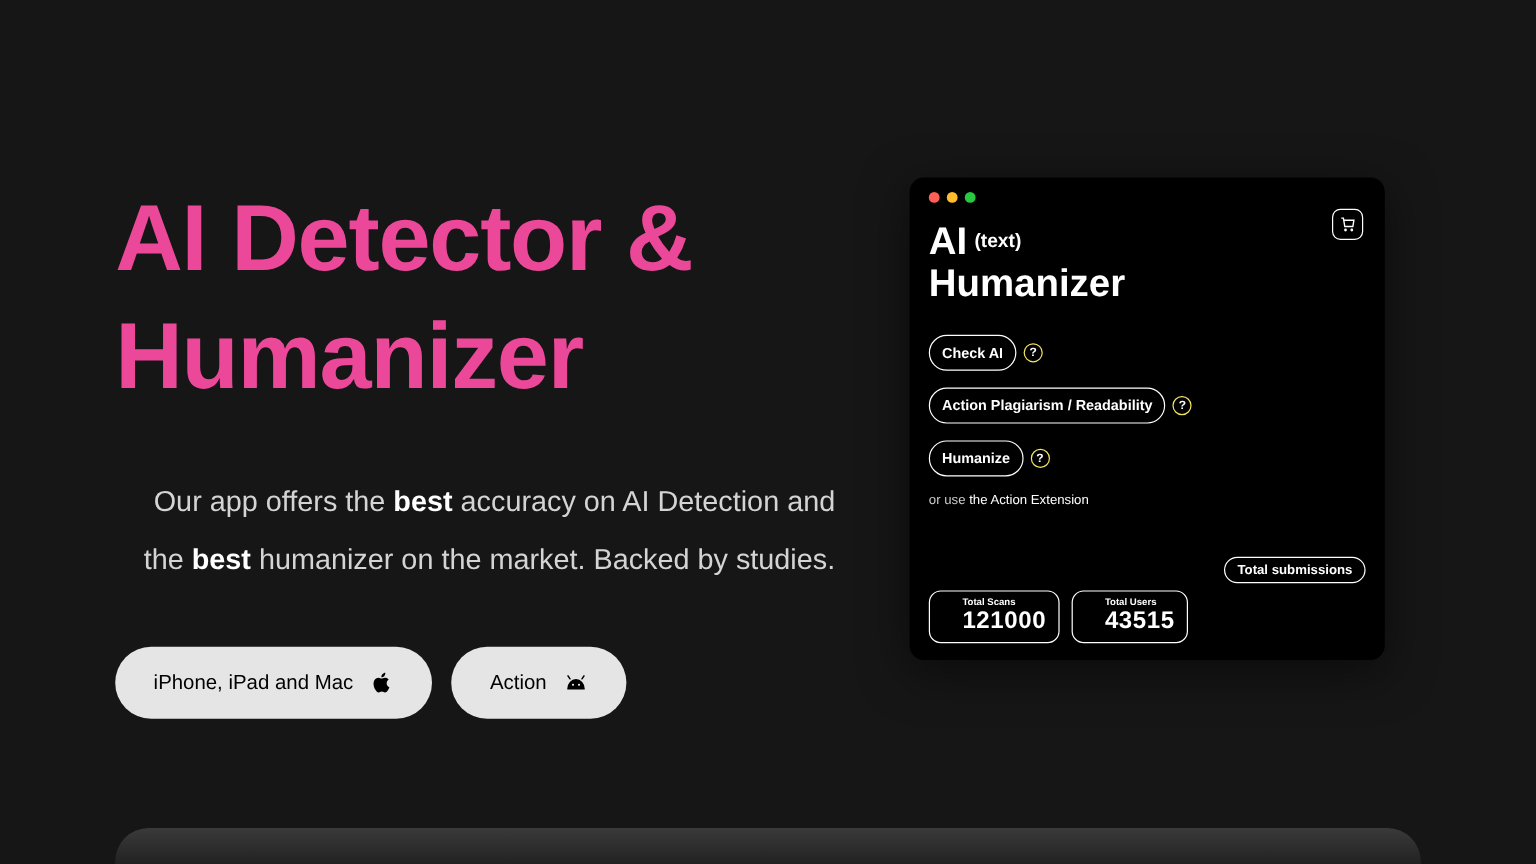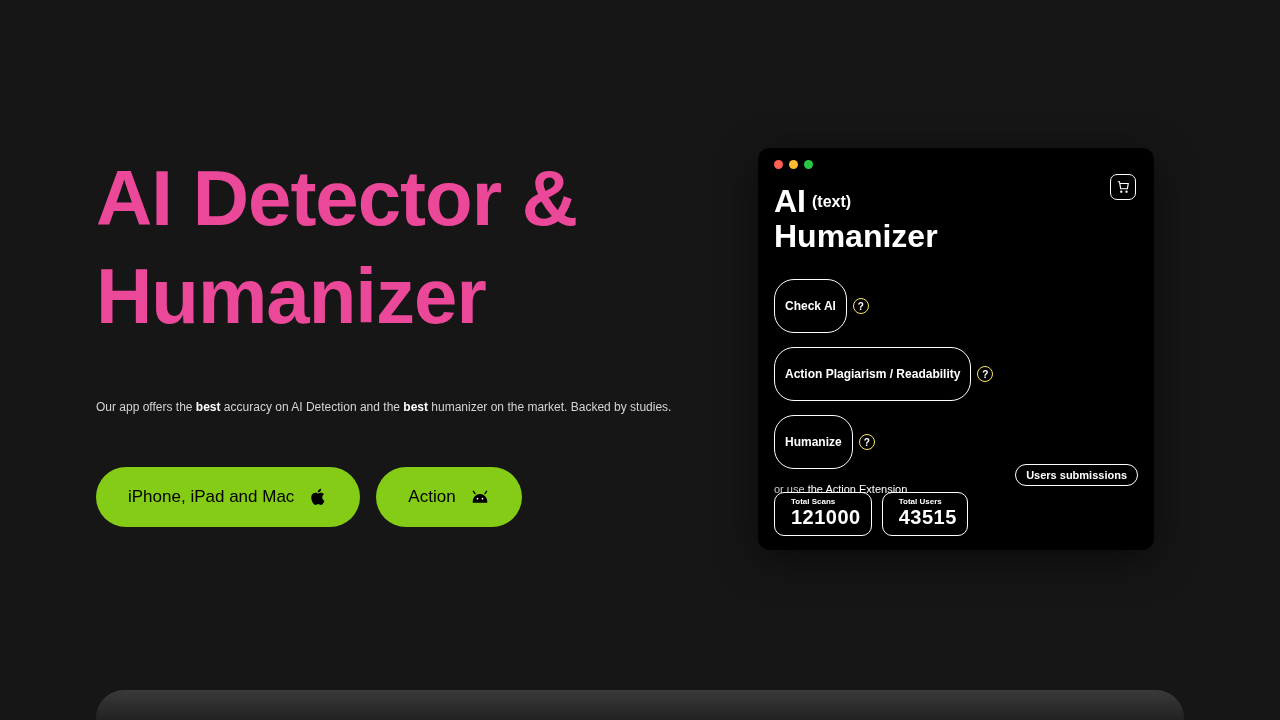--- a/index.html
+++ b/index.html
@@ -26,35 +26,36 @@
     }
     .hero-title {
       font-size: 78px;
       font-weight: 700;
       line-height: 1.25;
       color: #ec4899;
       letter-spacing: -1px;
     }
     .hero-desc {
       margin-top: 50px;
-      font-size: 12px;
+      font-size: 24px;
       line-height: 2;
       color: #d4d4d4;
+      text-align: right;
     }
     .hero-desc b {
       color: #fff;
       font-weight: 700;
     }
     .cta-row {
       display: flex;
       gap: 16px;
       margin-top: 48px;
     }
     .cta-btn {
-      background: #84cc16;
+      background: #e5e5e5;
       color: #000;
       border: none;
       border-radius: 32px;
       padding: 20px 32px;
       font-size: 17px;
       font-weight: 500;
       display: inline-flex;
       align-items: center;
       gap: 14px;
       cursor: pointer;
@@ -131,21 +132,21 @@
       align-items: center;
       gap: 6px;
       margin-top: 14px;
     }
     .pill-row.first {
       margin-top: 24px;
     }
     .pill {
       border: 1.5px solid #fff;
       border-radius: 20px;
-      padding: 19px 10px;
+      padding: 7px 10px;
       font-size: 12px;
       font-weight: 700;
       color: #fff;
       cursor: pointer;
     }
     .help-badge {
       width: 16px;
       height: 16px;
       border: 1.5px solid #f5e663;
       border-radius: 50%;
@@ -181,21 +182,21 @@
     .stats-row {
       position: absolute;
       left: 16px;
       bottom: 14px;
       display: flex;
       gap: 10px;
     }
     .stat-box {
       border: 1.5px solid #fff;
       border-radius: 10px;
-      padding: 4px 10px 6px 16px;
+      padding: 4px 10px 6px 27px;
     }
     .stat-label {
       font-size: 8px;
       font-weight: 700;
       color: #fff;
     }
     .stat-value {
       font-size: 20px;
       font-weight: 900;
       color: #fff;
@@ -267,21 +268,21 @@
     <span class="help-badge">?</span>
   </div>
   <div class="pill-row">
     <span class="pill">Humanize</span>
     <span class="help-badge">?</span>
   </div>
   <div class="or-use">
     <span>or use </span><a>the Action Extension</a>
   </div>
 
-  <div class="your-sub">Users submissions</div>
+  <div class="your-sub">Total submissions</div>
 
   <div class="stats-row">
     <div class="stat-box">
       <div class="stat-label">Total Scans</div>
       <div class="stat-value">121000</div>
     </div>
     <div class="stat-box">
       <div class="stat-label">Total Users</div>
       <div class="stat-value">43515</div>
     </div>

